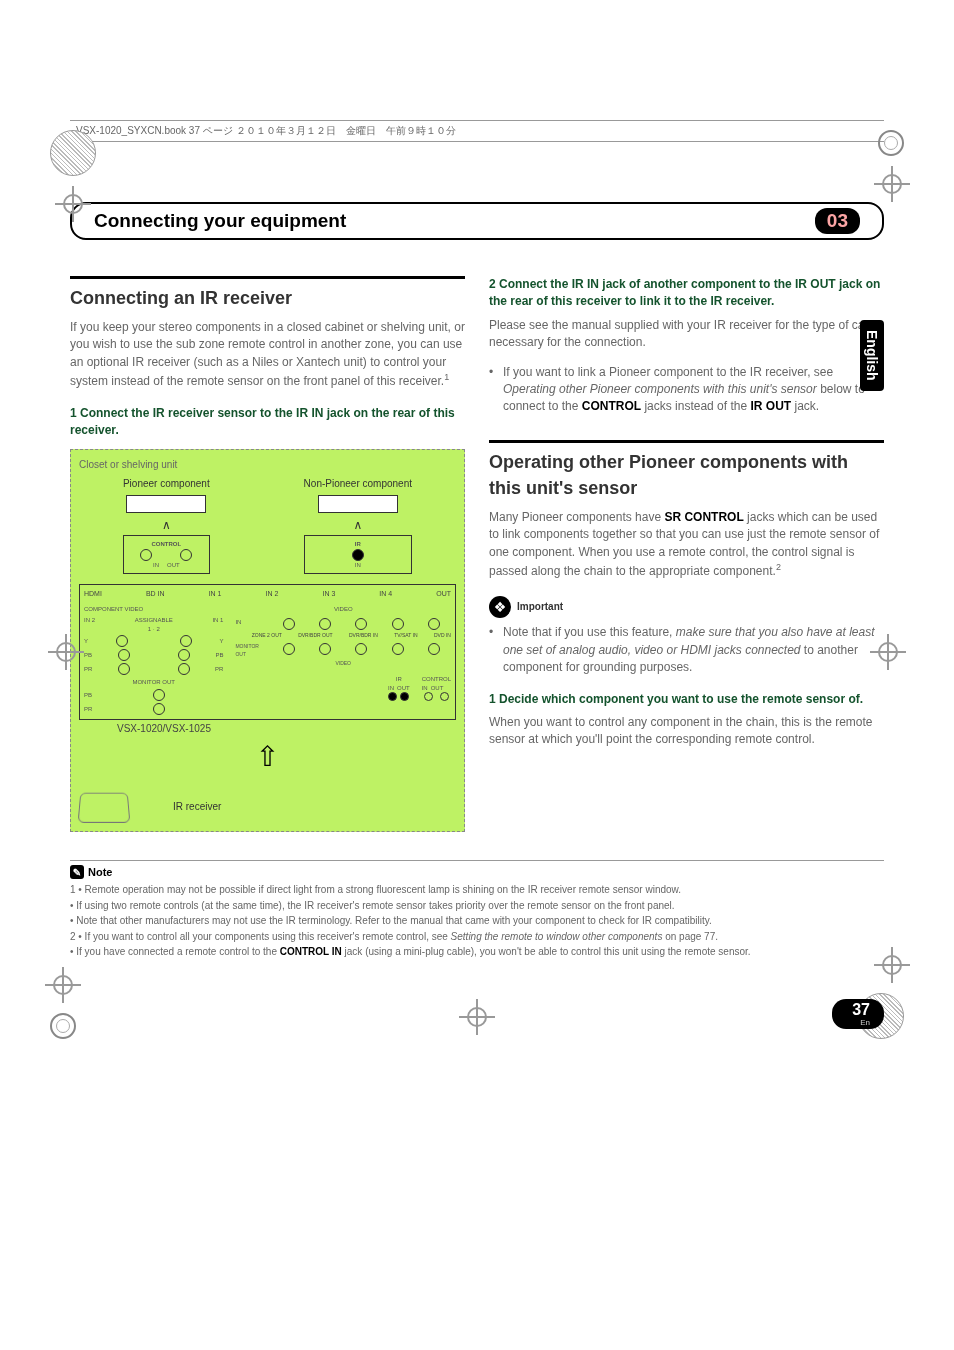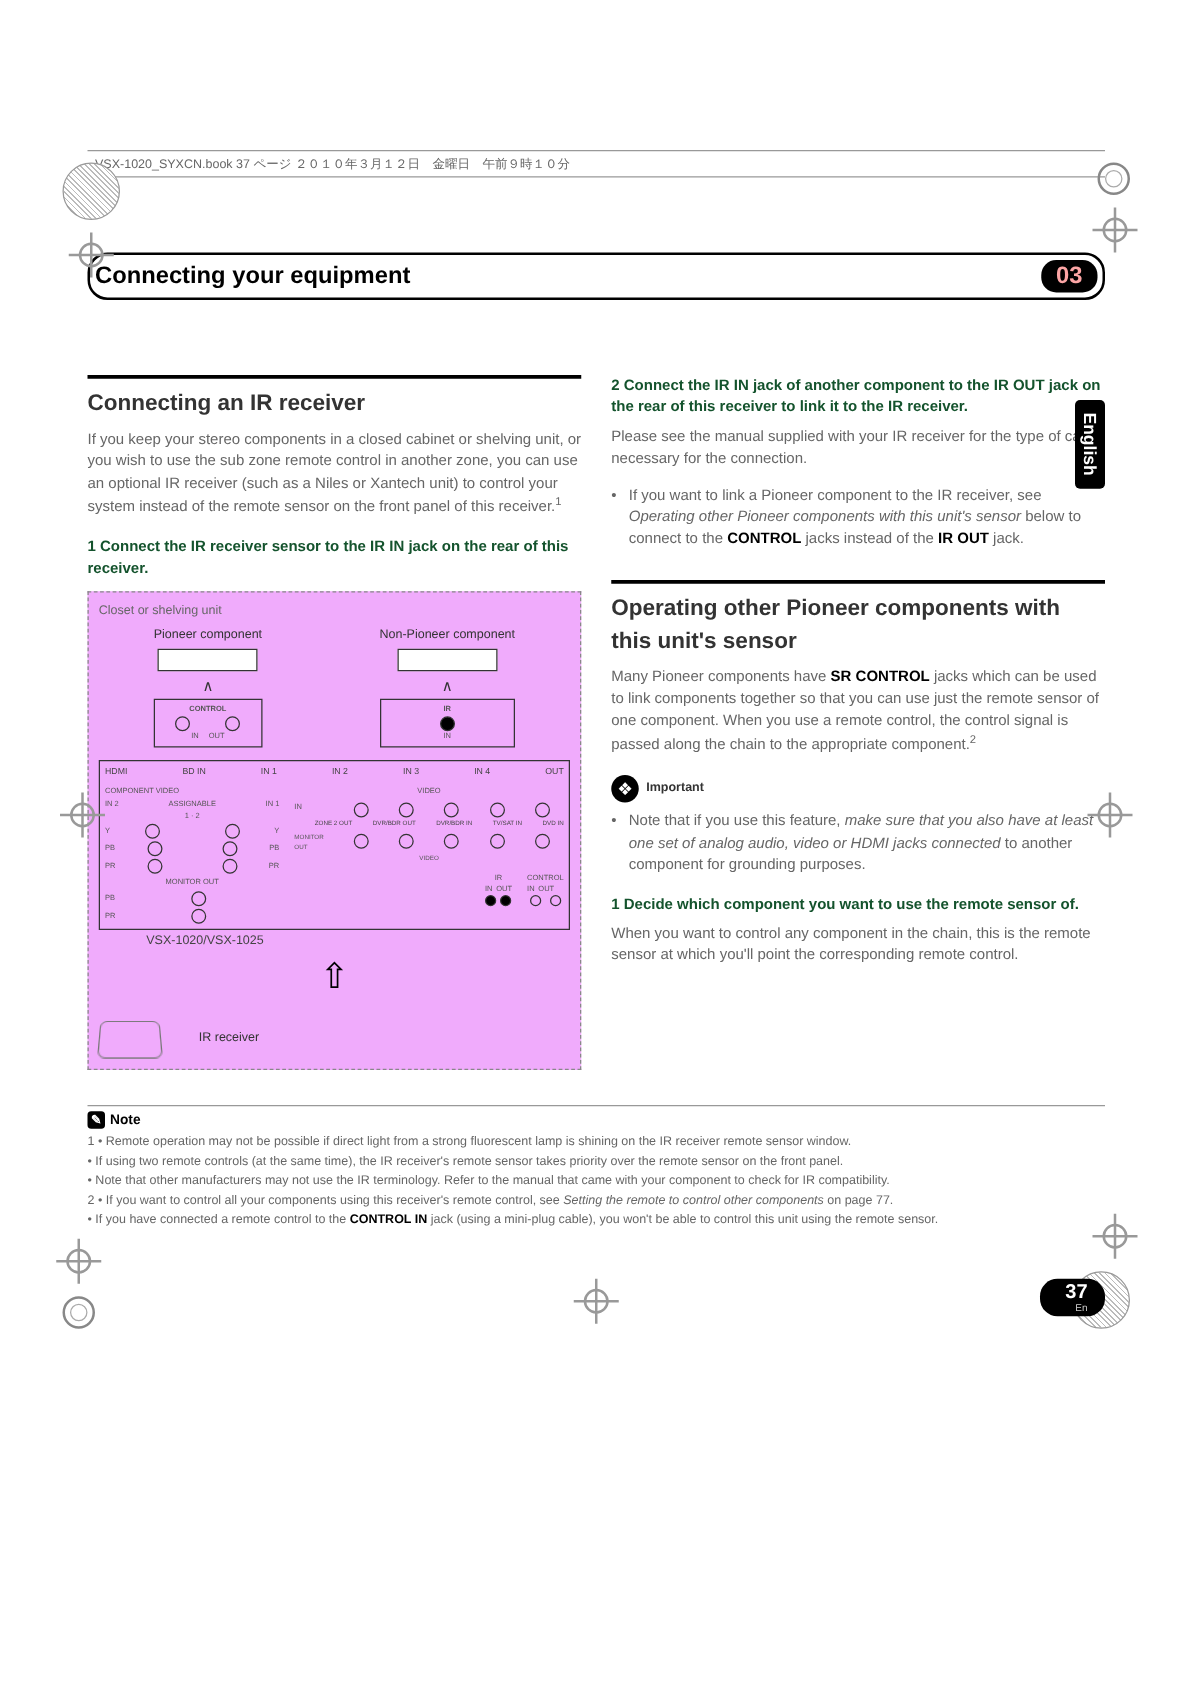--- a/index.html
+++ b/index.html
@@ -1,44 +1,44 @@
 <!DOCTYPE html>
 <html><head>
 <meta charset="utf-8">
 <style>
 * { margin: 0; padding: 0; box-sizing: border-box; }
 body { font-family: Arial, Helvetica, sans-serif; background: #fff; width: 954px; margin: 0 auto; position: relative; }
 .page-container { padding: 120px 70px 50px 70px; }
 .header-line { font-size: 10px; color: #666; border-top: 1px solid #999; border-bottom: 1px solid #999; padding: 3px 6px; margin-bottom: 60px; }
-.chapter-bar { border: 2px solid #000; border-radius: 16px; padding: 4px 4px; display: flex; justify-content: space-between; align-items: center; margin-bottom: 60px; text-align: right; }
+.chapter-bar { border: 2px solid #000; border-radius: 16px; padding: 4px 22px; display: flex; justify-content: space-between; align-items: center; margin-bottom: 36px; text-align: right; }
 .chapter-title { font-size: 19px; font-weight: bold; }
 .chapter-badge { background: #000; color: #fca5a5; font-size: 19px; font-weight: bold; border-radius: 12px; padding: 2px 12px; }
 .columns { display: flex; gap: 24px; }
 .col { flex: 1; font-size: 12px; line-height: 1.45; color: #333; }
 .section-title { font-size: 18px; font-weight: bold; border-top: 3px solid #000; padding-top: 6px; margin-bottom: 8px; }
 .intro { color: #666; margin-bottom: 14px; }
 .step-title { font-weight: bold; color: #14532d; margin-bottom: 6px; }
 .step-body { color: #666; margin-bottom: 12px; }
 .important-row { display: flex; align-items: center; gap: 6px; margin: 16px 0 6px 0; }
 .icon-important { width: 22px; height: 22px; background: #000; border-radius: 50%; display: flex; align-items: center; justify-content: center; color: #fff; font-size: 14px; }
 .important-label { font-weight: bold; font-size: 10px; }
 .bullet { display: flex; gap: 6px; color: #666; margin-bottom: 8px; }
 .bullet .dot { min-width: 8px; }
 .lang-tab { position: absolute; right: 70px; top: 320px; background: #000; color: #fff; writing-mode: vertical-rl; text-orientation: mixed; padding: 10px 4px; font-weight: bold; border-radius: 4px; font-size: 14px; }
-.diagram-box { border: 1px dashed #888; padding: 8px; margin: 10px 0; font-size: 10px; background: #f0abfc; }
+.diagram-box { border: 1px dashed #888; padding: 8px; margin: 10px 0; font-size: 10px; background: #bef264; }
 .diagram-caption { font-size: 10px; color: #666; margin-bottom: 4px; }
 .diagram-inner { display: flex; gap: 6px; justify-content: space-around; margin-bottom: 10px; }
 .dev-block { text-align: center; }
 .dev-rect { border: 1px solid #333; width: 80px; height: 18px; margin: 4px auto; background: #fff; }
 .panel { border: 1px solid #333; padding: 4px; font-size: 6px; color: #555; }
 .label-row { display: flex; justify-content: space-between; font-size: 7px; color: #444; }
 .jack-grid { display: grid; grid-template-columns: repeat(6, 1fr); gap: 2px; margin-top: 4px; }
 .jack { width: 12px; height: 12px; border: 1px solid #333; border-radius: 50%; margin: 0 auto; }
 .model-label { font-size: 10px; color: #444; margin-top: 2px; margin-left: 38px; }
-.ir-recv-row { display: flex; align-items: center; gap: 30px; margin-top: 14px; }
+.ir-recv-row { display: flex; align-items: center; gap: 44px; margin-top: 14px; }
 .ir-recv-img { border: 1px solid #777; width: 50px; height: 32px; border-radius: 6px; transform: perspective(100px) rotateX(20deg); }
 .arrow-up { font-size: 28px; color: #000; text-align: center; }
 .notes-section { border-top: 1px solid #999; margin-top: 18px; padding-top: 4px; font-size: 10px; color: #666; }
 .notes-title { display: flex; align-items: center; gap: 4px; font-weight: bold; color: #000; font-size: 11px; margin-bottom: 4px; }
 .notes-icon { width: 14px; height: 14px; background: #000; color: #fff; border-radius: 3px; display: flex; align-items: center; justify-content: center; font-size: 10px; }
 .note-item { margin-bottom: 2px; line-height: 1.35; }
 .page-footer { margin-top: 40px; display: flex; justify-content: flex-end; }
 .page-num-badge { background: #000; color: #fff; border-radius: 14px; padding: 2px 14px 10px 20px; font-weight: bold; position: relative; }
 .page-num-badge .en { position: absolute; bottom: 2px; right: 14px; font-size: 8px; color: #ccc; font-weight: normal; }
 .reg-circle { border: 2px solid #888; width: 26px; height: 26px; border-radius: 50%; position: relative; }
@@ -300,21 +300,21 @@
 
   <div class="notes-section">
     <div class="notes-title">
       <div class="notes-icon">✎</div>
       <span>Note</span>
     </div>
     <div class="note-item">1 • Remote operation may not be possible if direct light from a strong fluorescent lamp is shining on the IR receiver remote sensor window.</div>
     <div class="note-item">• If using two remote controls (at the same time), the IR receiver's remote sensor takes priority over the remote sensor on the front panel.</div>
     <div class="note-item">• Note that other manufacturers may not use the IR terminology. Refer to the manual that came with your component to check for IR compatibility.</div>
     <div class="note-item">
-      <span>2 • If you want to control all your components using this receiver's remote control, see </span><span class="italic">Setting the remote to control other components</span><span> on page 77.</span>
+      <span>2 • If you want to control all your components using this receiver's remote control, see </span><span class="italic">Setting the remote to window other components</span><span> on page 77.</span>
     </div>
     <div class="note-item">
       <span>• If you have connected a remote control to the </span><span class="bold">CONTROL IN</span><span> jack (using a mini-plug cable), you won't be able to control this unit using the remote sensor.</span>
     </div>
   </div>
 
   <div class="page-footer">
     <div class="page-num-badge">
       <span>37</span>
       <span class="en">En</span>

